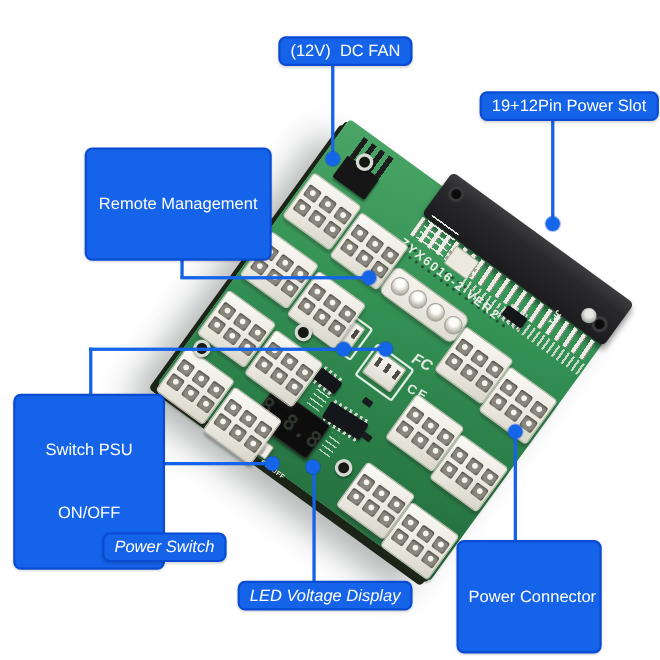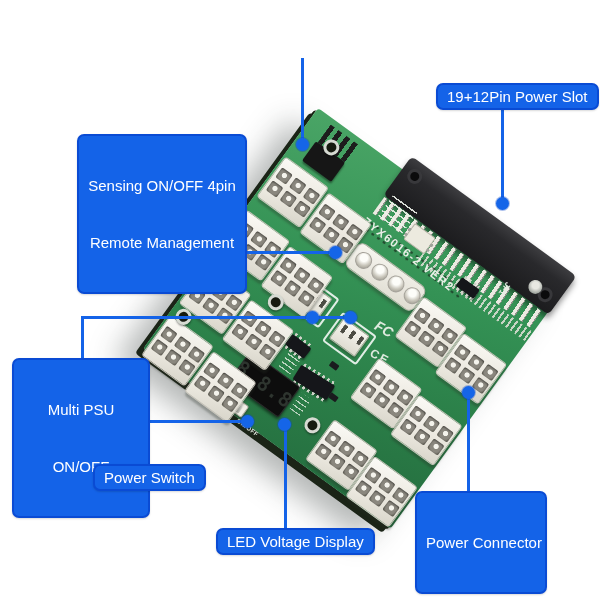--- a/index.html
+++ b/index.html
@@ -300,27 +300,27 @@
 
   <div class="dot" style="left:296px;top:138px;"></div>
   <div class="dot" style="left:496px;top:197px;"></div>
   <div class="dot" style="left:329px;top:246px;"></div>
   <div class="dot" style="left:306px;top:311px;"></div>
   <div class="dot" style="left:344px;top:311px;"></div>
   <div class="dot" style="left:241px;top:415px;"></div>
   <div class="dot" style="left:278px;top:418px;"></div>
   <div class="dot" style="left:462px;top:386px;"></div>
 
+  <div class="callout" style="left:253px;top:33px;">(12V)  DC FAN</div>
   <div class="callout" style="left:436px;top:83px;">19+12Pin Power Slot</div>
   <div class="callout" style="left:77px;top:134px;width:148px;">
-    <div>Sensing ON/OFF 4pin</div>
     <div>Remote Management</div>
   </div>
   <div class="callout" style="left:12px;top:358px;width:116px;">
-    <div>Multi PSU</div>
+    <div>Switch PSU</div>
     <div>ON/OFF</div>
   </div>
-  <div class="callout" style="left:93px;top:464px;">Power Switch</div>
-  <div class="callout" style="left:216px;top:528px;">LED Voltage Display</div>
+  <div class="callout" style="left:93px;top:484px;font-style:italic;">Power Switch</div>
+  <div class="callout" style="left:216px;top:528px;font-style:italic;">LED Voltage Display</div>
   <div class="callout" style="left:415px;top:491px;width:110px;">
     <div>Power Connector</div>
   </div>
 </div>
 
 </body></html>

